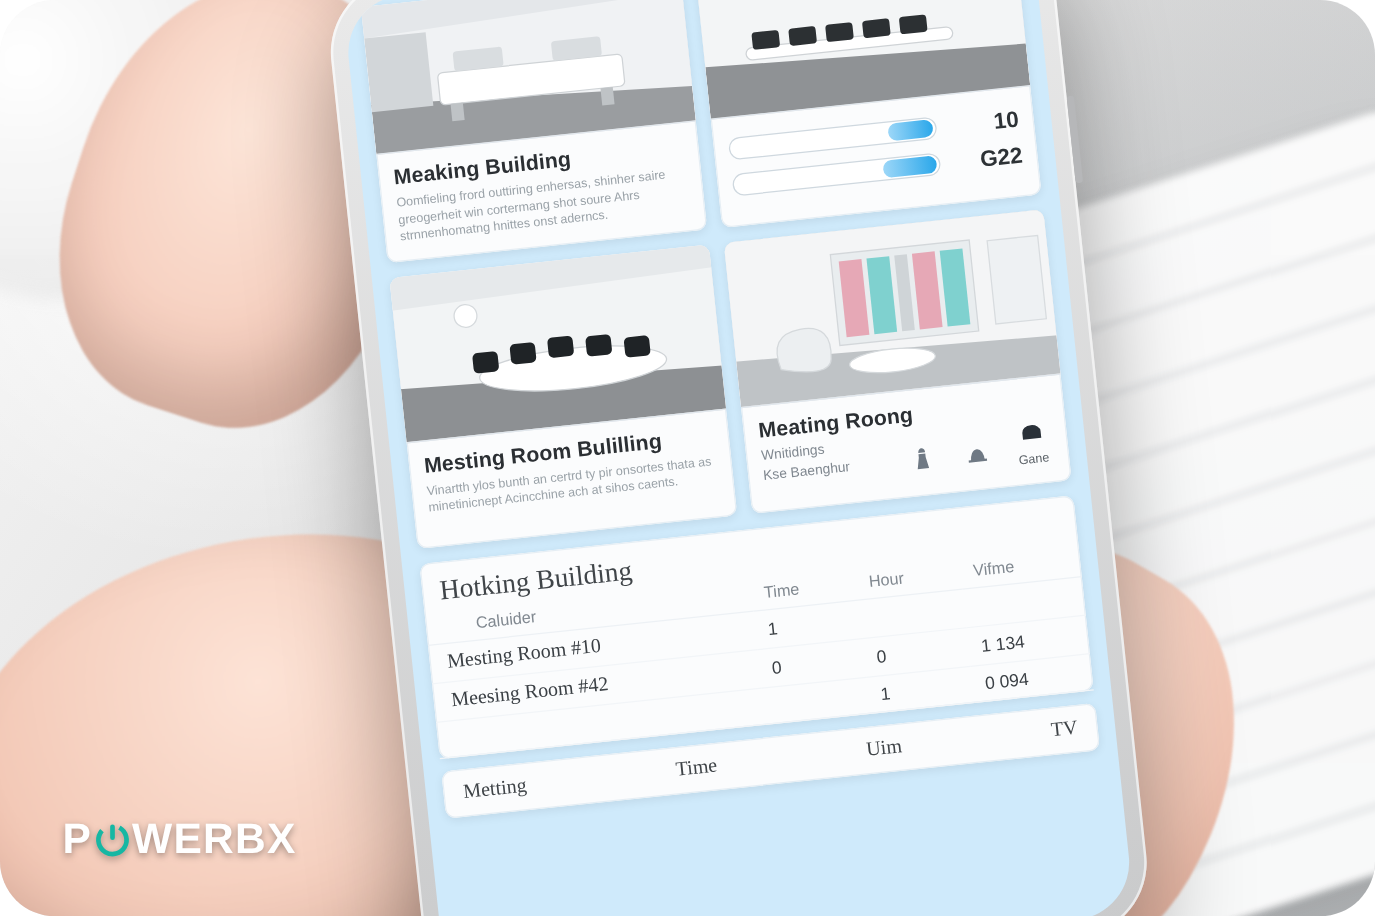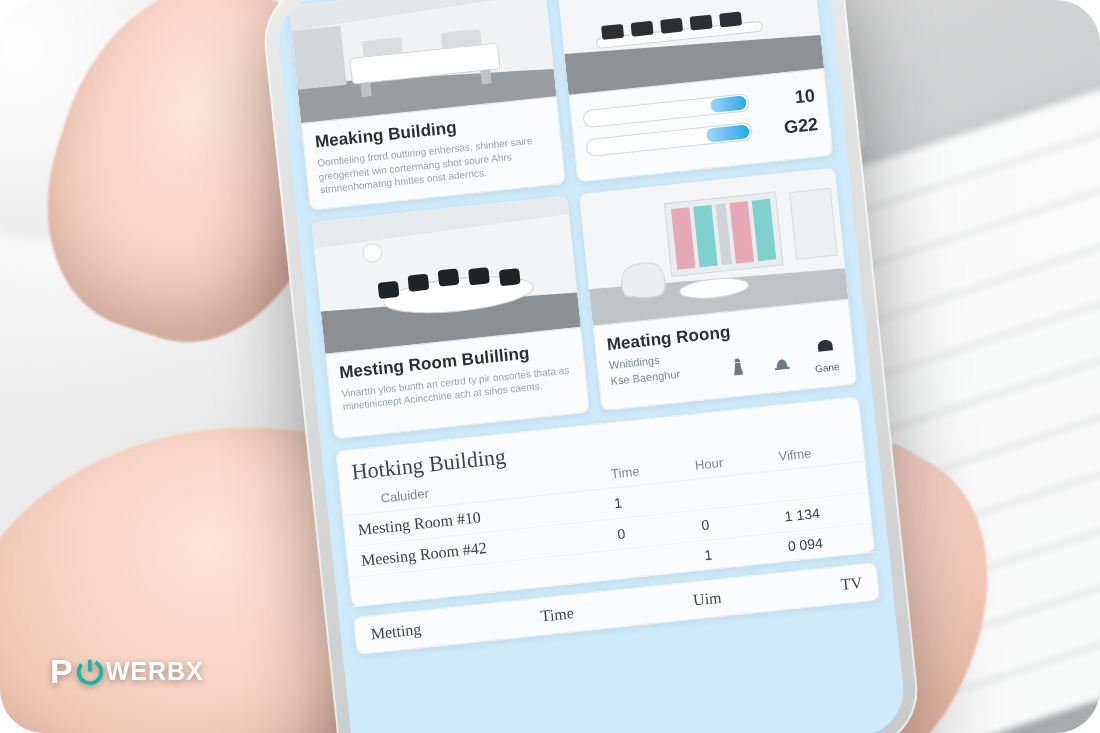--- a/index.html
+++ b/index.html
@@ -67,21 +67,21 @@
   table.bookings thead th{font-weight:500;color:#808890;padding:6px 10px 6px;border-bottom:1px solid #edf1f5;text-align:left;font-size:13px;}
   table.bookings thead th:first-child{padding-left:40px;}
   table.bookings tbody td{padding:6px 10px;border-bottom:1px solid #f2f5f8;font-family:"Segoe UI",Arial,sans-serif;}
   table.bookings tbody td:first-child{padding-left:14px;font-family:Georgia,'Times New Roman',serif;font-size:16px;}
   .strip{margin-top:10px;background:#fbfcfd;border-radius:8px;box-shadow:0 2px 8px rgba(0,0,0,.08),inset 0 0 0 1px #e6eef4;
     display:flex;justify-content:space-between;padding:10px 16px;font-size:16px;color:#3f4448;font-family:Georgia,'Times New Roman',serif;}
   
   .brand{position:absolute;left:50px;bottom:42px;display:flex;align-items:center;gap:2px;
     color:#fff;filter:drop-shadow(0 2px 3px rgba(0,0,0,.35));}
   .brand .p1{font-weight:800;font-size:34px;letter-spacing:1px;}
-  .brand .p2{font-weight:800;font-size:25px;letter-spacing:1px;}
+  .brand .p2{font-weight:800;font-size:34px;letter-spacing:1px;}
   .brand svg{width:30px;height:30px;margin:0 -1px;}
 </style>
 </head>
 <body>
 
 <div class="stage">
   <div class="cup"></div>
   <div class="keyboard"></div>
 
   <div class="hand">

